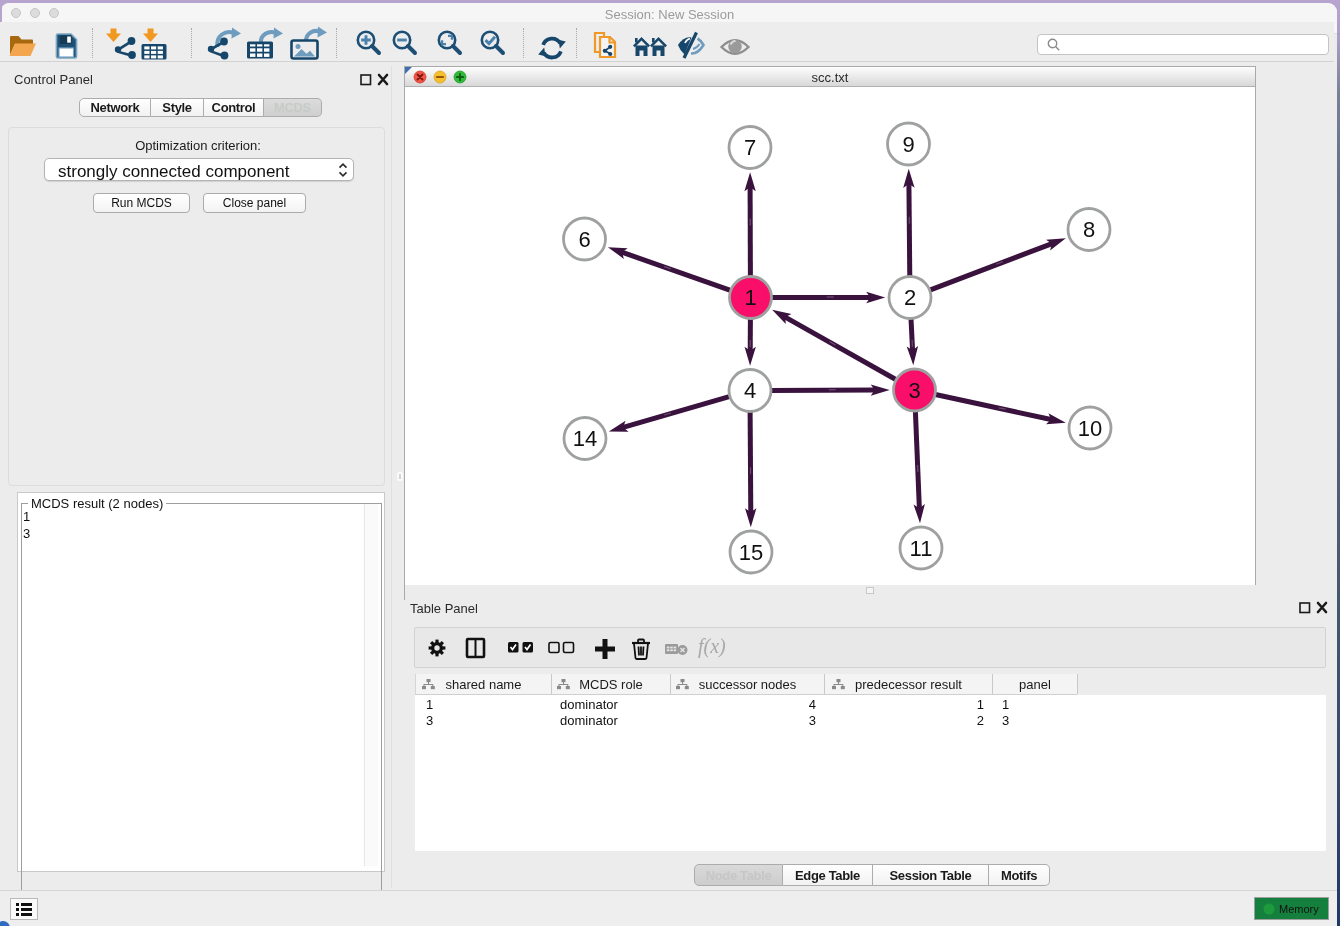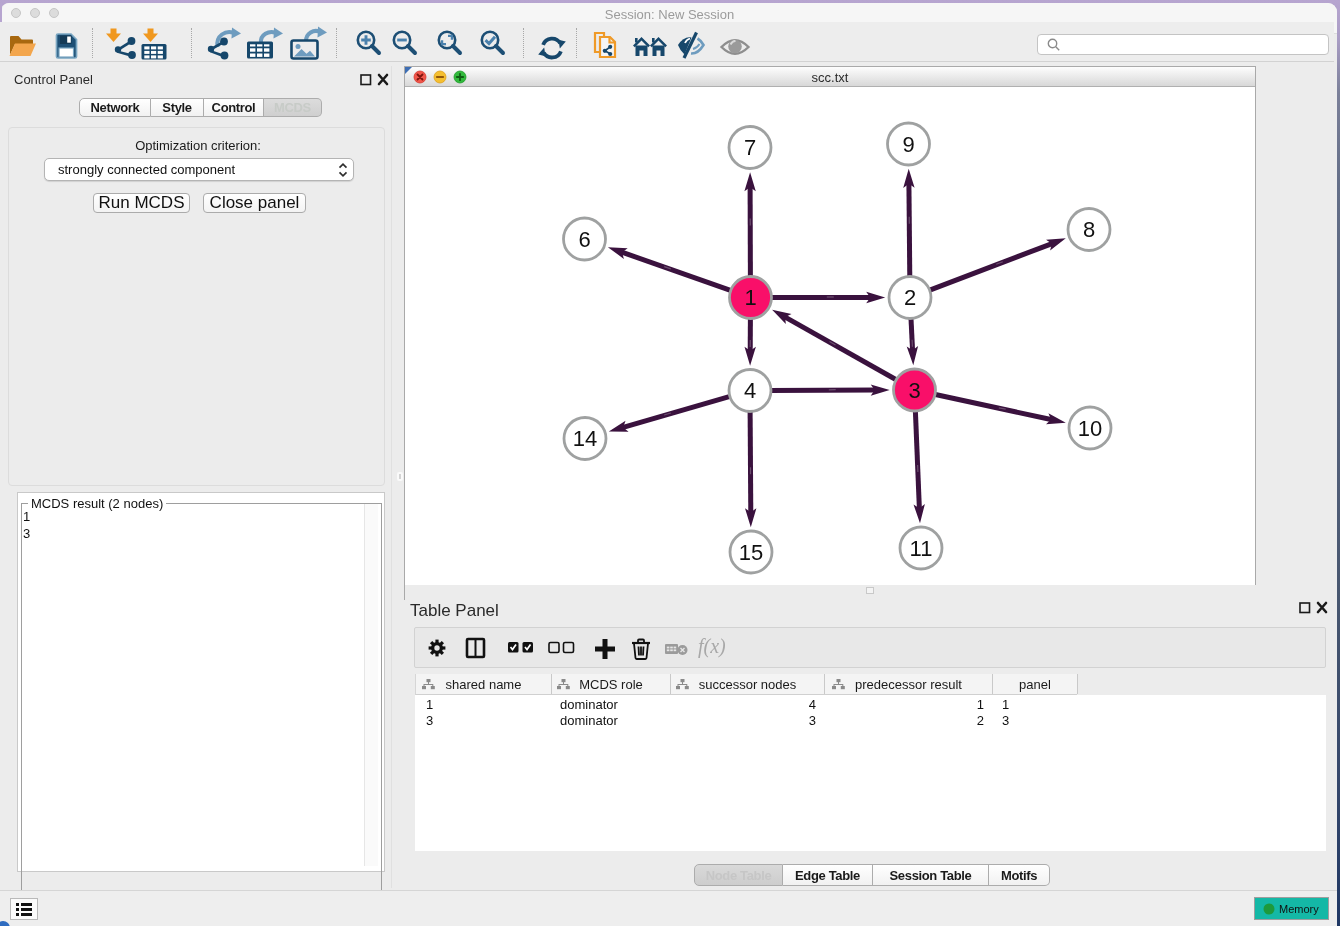--- a/index.html
+++ b/index.html
@@ -16,40 +16,40 @@
 .tsep{position:absolute;top:6px;height:30px;width:0;border-left:1px dotted #a8a8a8}
 .ticon{position:absolute;top:0}
 #search{position:absolute;left:1037px;top:34px;width:292px;height:21px;background:#fff;border:1px solid #c4c4c4;border-radius:4px}
 
 #cp-title{position:absolute;left:14px;top:72px;font-size:13px;color:#2a2a2a}
 .tab{position:absolute;top:98px;height:19px;border:1px solid #acacac;background:linear-gradient(#ffffff,#f1f1f1);
  font-size:13px;font-weight:600;letter-spacing:-0.35px;color:#1a1a1a;text-align:center;line-height:18px}
 .tabsel{background:linear-gradient(#dcdcdc,#cfcfcf);color:#c7cbc7}
 
 #combo{position:absolute;left:44px;top:158px;width:310px;height:23px;background:#fff;border:1px solid #b4b4b4;border-radius:5px;box-shadow:0 1px 1px rgba(0,0,0,.12)}
-.btn{position:absolute;top:193px;height:20px;background:linear-gradient(#ffffff,#f3f3f3);border:1px solid #ababab;border-radius:4px;font-size:17px;color:#111;text-align:center;line-height:18px}
+.btn{position:absolute;top:193px;height:20px;background:linear-gradient(#ffffff,#f3f3f3);border:1px solid #ababab;border-radius:4px;font-size:12px;color:#111;text-align:center;line-height:18px}
 
 #mcdsbox{position:absolute;left:17px;top:492px;width:368px;height:380px;background:#fff;border:1px solid #c9c9c9}
 #fieldset{position:absolute;left:3px;top:10px;width:361px;height:420px;border:1px solid #9e9e9e}
 #legend{position:absolute;left:6px;top:-8px;background:#fff;padding:0 3px;font-size:13px;color:#111}
 
 #netframe{position:absolute;left:404px;top:66px;width:852px;height:534px;border:1px solid #a9a9a9;background:#fff}
 #nettitle{position:absolute;left:0;top:0;width:100%;height:20px;background:linear-gradient(#fdfdfd,#d8d8d8);border-bottom:1px solid #b0b0b0}
 #netsplit{position:absolute;left:405px;top:585px;width:931px;height:15px;background:#ececec;z-index:5}
 
-#tp-title{position:absolute;left:410px;top:601px;font-size:17px;color:#2a2a2a}
+#tp-title{position:absolute;left:410px;top:601px;font-size:13px;color:#2a2a2a}
 #tptools{position:absolute;left:414px;top:627px;width:912px;height:41px;background:#e8e8e8;border:1px solid #d2d2d2;border-radius:2px}
 #thead{position:absolute;left:415px;top:674px;width:662px;height:21px;background:#f4f4f4;border-bottom:1px solid #d0d0d0;border-left:1px solid #d6d6d6}
 .hcell{position:absolute;top:0;height:20px;border-right:1px solid #c9c9c9;font-size:13px;color:#1a1a1a;text-align:center;line-height:21px}
 #tbody{position:absolute;left:415px;top:695px;width:911px;height:156px;background:#fff}
 .cell{position:absolute;font-size:13px;color:#111;height:17px;line-height:17px}
 .btab{position:absolute;top:864px;height:22px;border:1px solid #acacac;background:linear-gradient(#ffffff,#f1f1f1);font-size:13px;font-weight:700;letter-spacing:-0.35px;color:#1a1a1a;text-align:center;line-height:21px}
 
 #status{position:absolute;left:0;top:890px;width:1337px;height:36px;background:#eeeeee;border-top:1px solid #d5d5d5}
-#membtn{position:absolute;left:1254px;top:897px;width:75px;height:23px;background:#14b8a6;border:1px solid #9e9e9e;font-size:11px;color:#111}
+#membtn{position:absolute;left:1254px;top:897px;width:75px;height:23px;background:#15803d;border:1px solid #9e9e9e;font-size:11px;color:#111}
 #listbtn{position:absolute;left:10px;top:898px;width:28px;height:22px;background:#fbfbfb;border:1px solid #b9b9b9}
 </style></head>
 <body>
 <div id="win"></div>
 <div id="titlebar">
  <div class="tl" style="left:9px"></div>
  <div class="tl" style="left:28px"></div>
  <div class="tl" style="left:47px"></div>
  <div id="wtitle">Session: New Session</div>
 </div>
@@ -216,21 +216,21 @@
     <rect x="2" y="2" width="9.5" height="9.5" fill="none" stroke="#1a1a1a" stroke-width="1.6"></rect>
     <path d="M20 2 L28 11 M28 2 L20 11" stroke="#1a1a1a" stroke-width="2.6" stroke-linecap="round"></path>
   </svg>
 <div class="tab" style="left:79px;width:72px;border-radius:5px 0 0 5px">Network</div>
 <div class="tab" style="left:151px;width:53px;border-left:none">Style</div>
 <div class="tab" style="left:204px;width:60px;border-left:none">Control</div>
 <div class="tab tabsel" style="left:264px;width:58px;border-left:none;border-radius:0 5px 5px 0">MCDS</div>
 <div class="abs" style="left:8px;top:127px;width:377px;height:359px;border:1px solid #dcdcdc;border-radius:4px"></div>
 <div class="abs t13" style="left:0;top:138px;width:396px;text-align:center">Optimization criterion:</div>
 <div id="combo">
-    <span style="position:absolute;left:13px;top:3px;font-size:13px;color:#111">strongly connected component</span>
+    <span style="position:absolute;left:13px;top:3px;font-size:17px;color:#111">strongly connected component</span>
 <svg width="12" height="16" style="position:absolute;right:4px;top:3px" viewBox="0 0 12 16">
       <path d="M2.5 5.6 L6 2.2 L9.5 5.6 M2.5 10.4 L6 13.8 L9.5 10.4" fill="none" stroke="#2e2e2e" stroke-width="1.7"></path>
     </svg>
   </div>
 <div class="btn" style="left:93px;width:97px">Run MCDS</div>
 <div class="btn" style="left:203px;width:103px">Close panel</div>
 <div id="mcdsbox">
  <div id="fieldset">
       <div id="legend">MCDS result (2 nodes)</div>
     </div>

